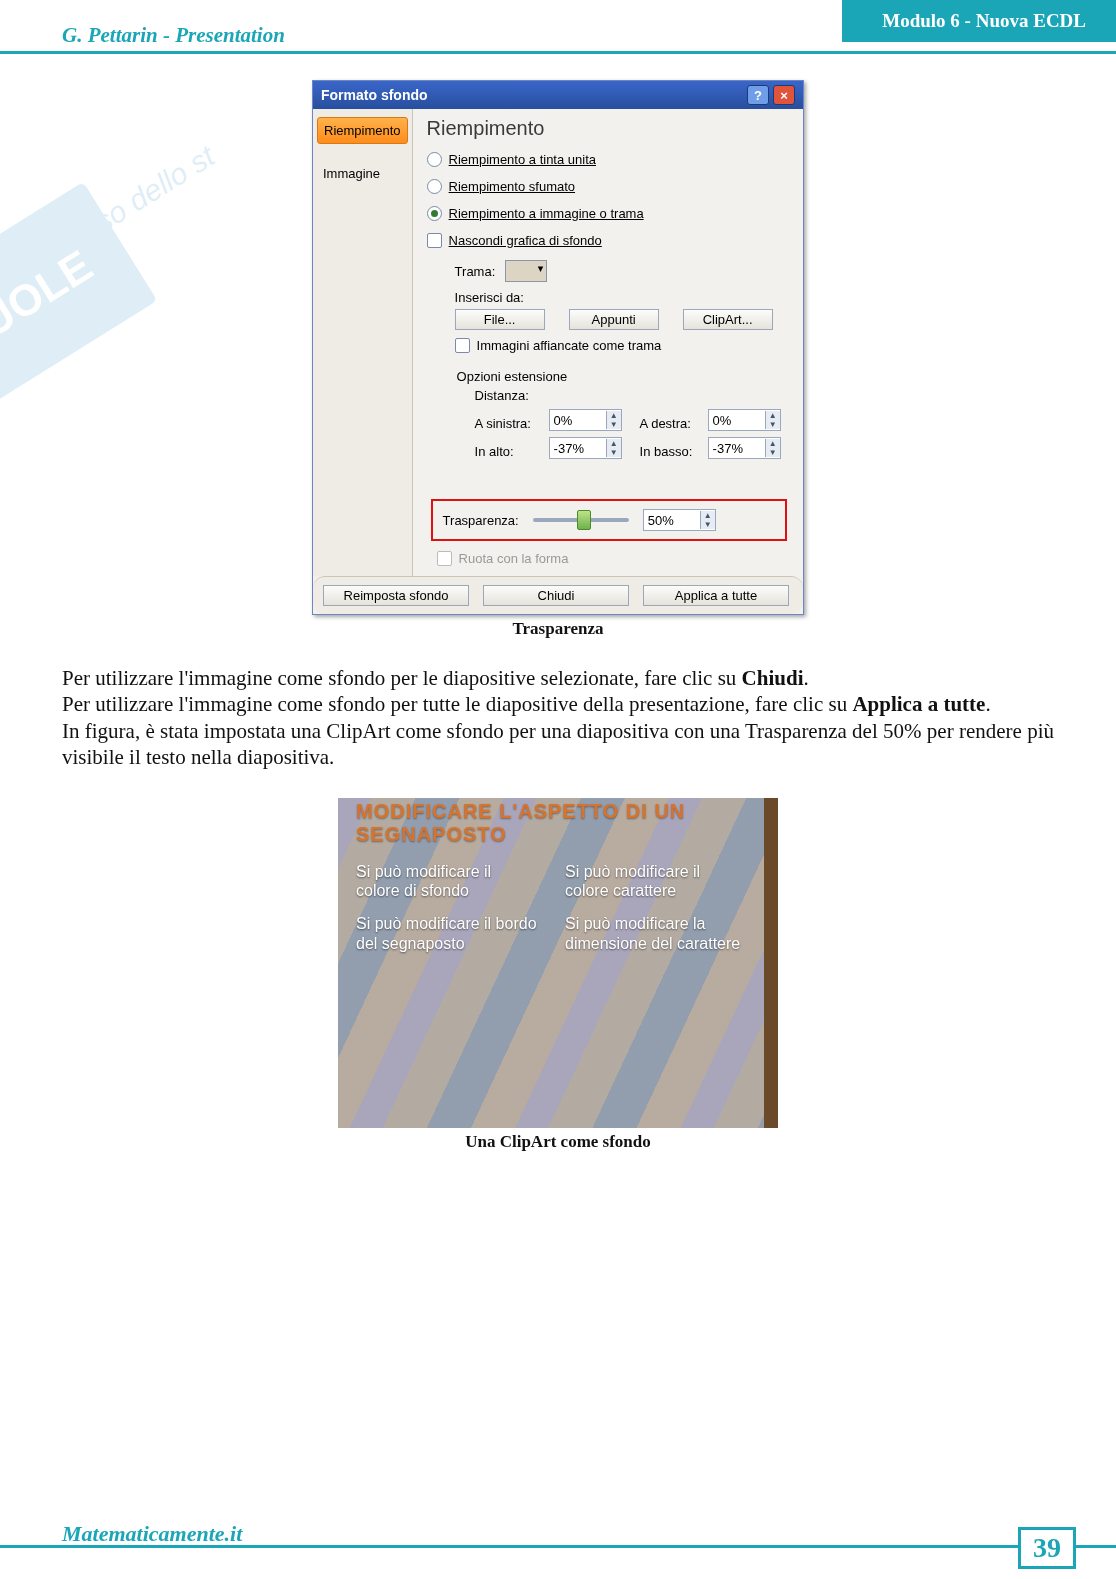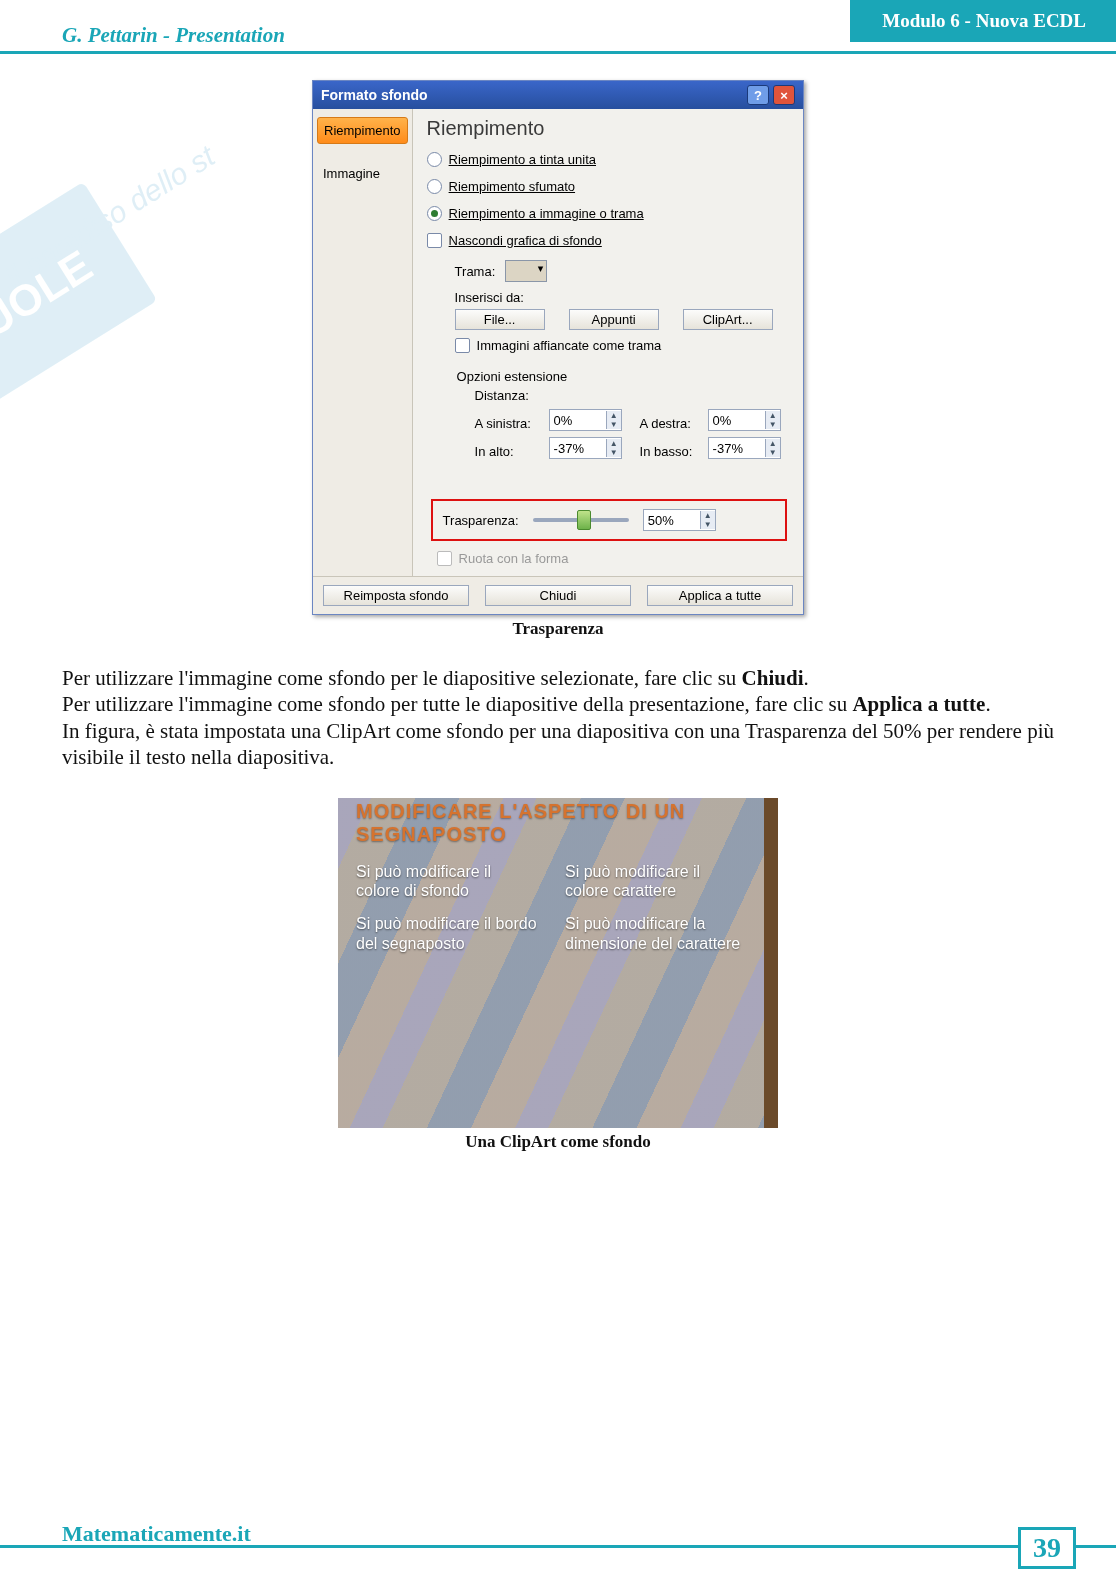--- a/index.html
+++ b/index.html
@@ -22,21 +22,21 @@
     height: 54px;
   }
   .hdr-right {
     position: absolute;
     right: 0; top: 0;
     background: #1aa6b7;
     color: #fff;
     font-family: Georgia, serif;
     font-weight: bold;
     font-size: 19px;
-    padding: 10px 30px 10px 32px;
+    padding: 10px 30px 10px 40px;
   }
   .hdr-left {
     position: absolute;
     left: 62px; bottom: 6px;
     color: #1aa6b7;
     font-family: Georgia, serif;
     font-weight: bold;
     font-style: italic;
     font-size: 21px;
   }
@@ -217,22 +217,23 @@
     background: linear-gradient(#bfe38a,#6db24a);
     border: 1px solid #4a8a2e;
     border-radius: 2px;
   }
   .rot-row { display:flex; align-items:center; gap:7px; margin: 8px 0 0 10px; color:#999;}
   .rot-row .chk { border-color:#bbb; }
 
   .dlg-foot {
     border-top: 1px solid #c9c5b9;
     padding: 8px 10px;
-    display: flex; justify-content: space-between; gap: 14px;
+    display: flex; justify-content: flex-start; gap: 14px;
     background:#efece5;
+    border-radius:12px;
   }
   .dlg-foot .ms-btn { min-width: 120px; }
 
   .fig-cap {
     font-family: "Times New Roman", serif;
     font-weight: bold;
     font-size: 17px;
     margin-top: 4px;
   }
 
@@ -279,21 +280,21 @@
     height: 52px;
   }
   .ftr-rule {
     position: absolute; left:0; right:0; top: 24px;
     height: 3px; background: #1aa6b7;
   }
   .ftr-site {
     position: absolute; left: 62px; top: 0;
     color: #1aa6b7;
     font-family: Georgia, serif;
-    font-weight: bold; 
+    font-weight: bold; font-style: italic;
     font-size: 22px;
   }
   .ftr-page {
     position: absolute; right: 40px; top: 6px;
     border: 3px solid #1aa6b7;
     color: #1aa6b7;
     font-family: Georgia, serif;
     font-weight: bold;
     font-size: 28px;
     padding: 2px 12px;

